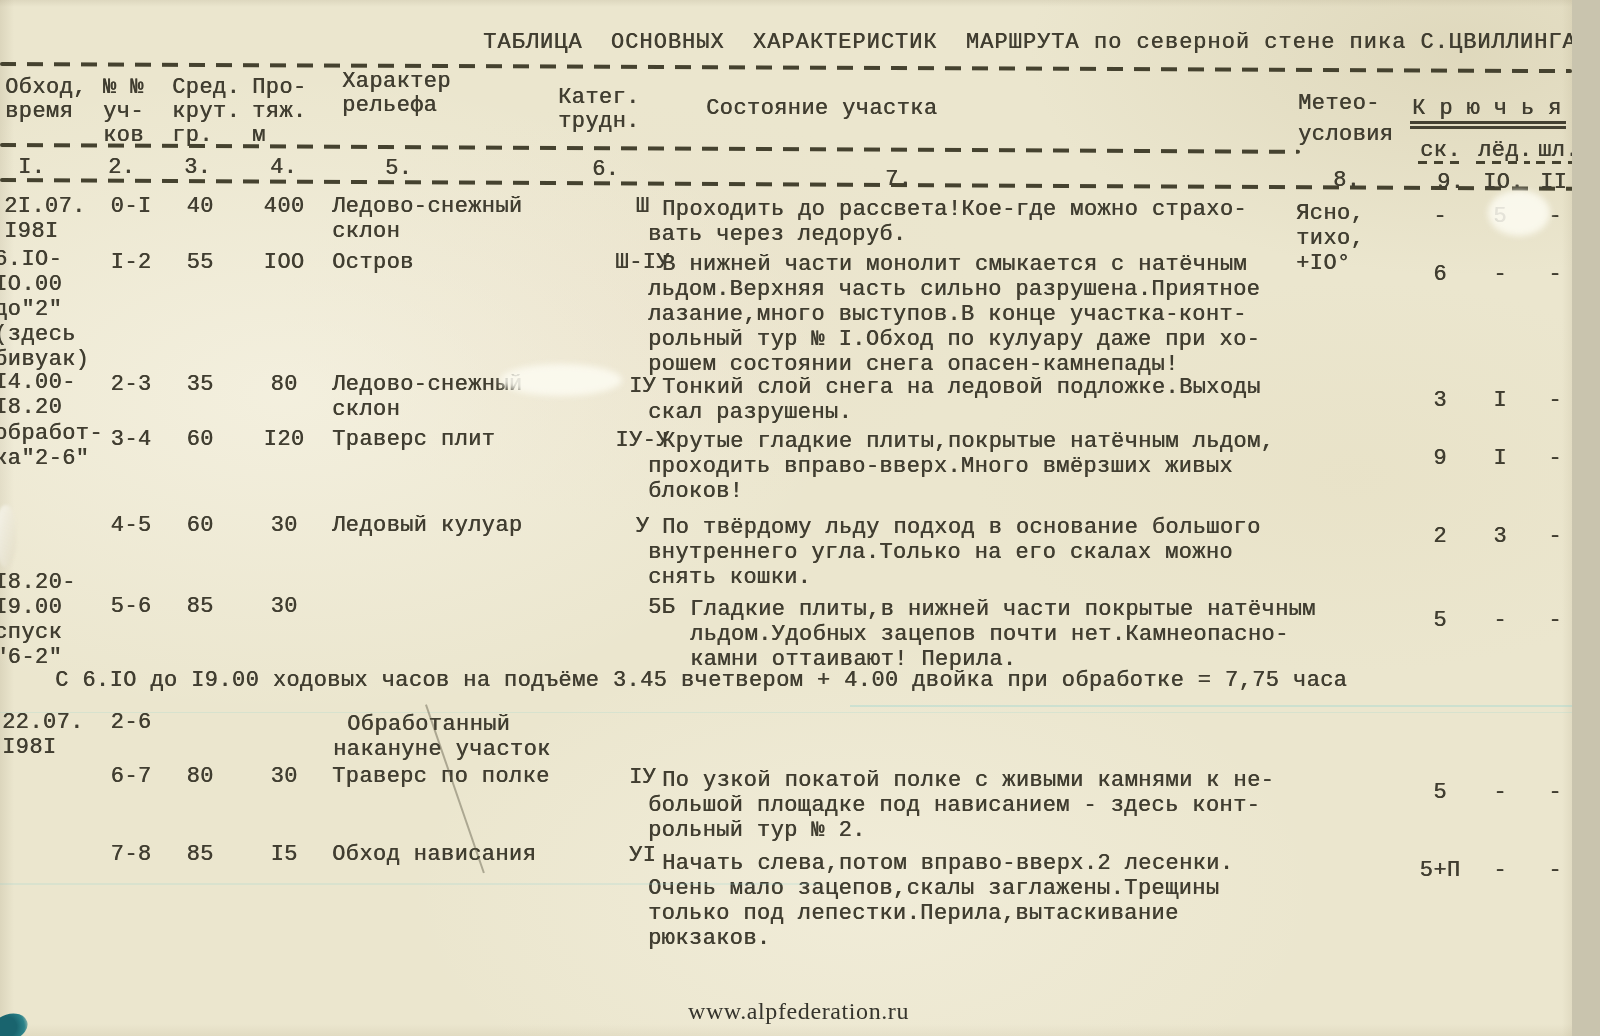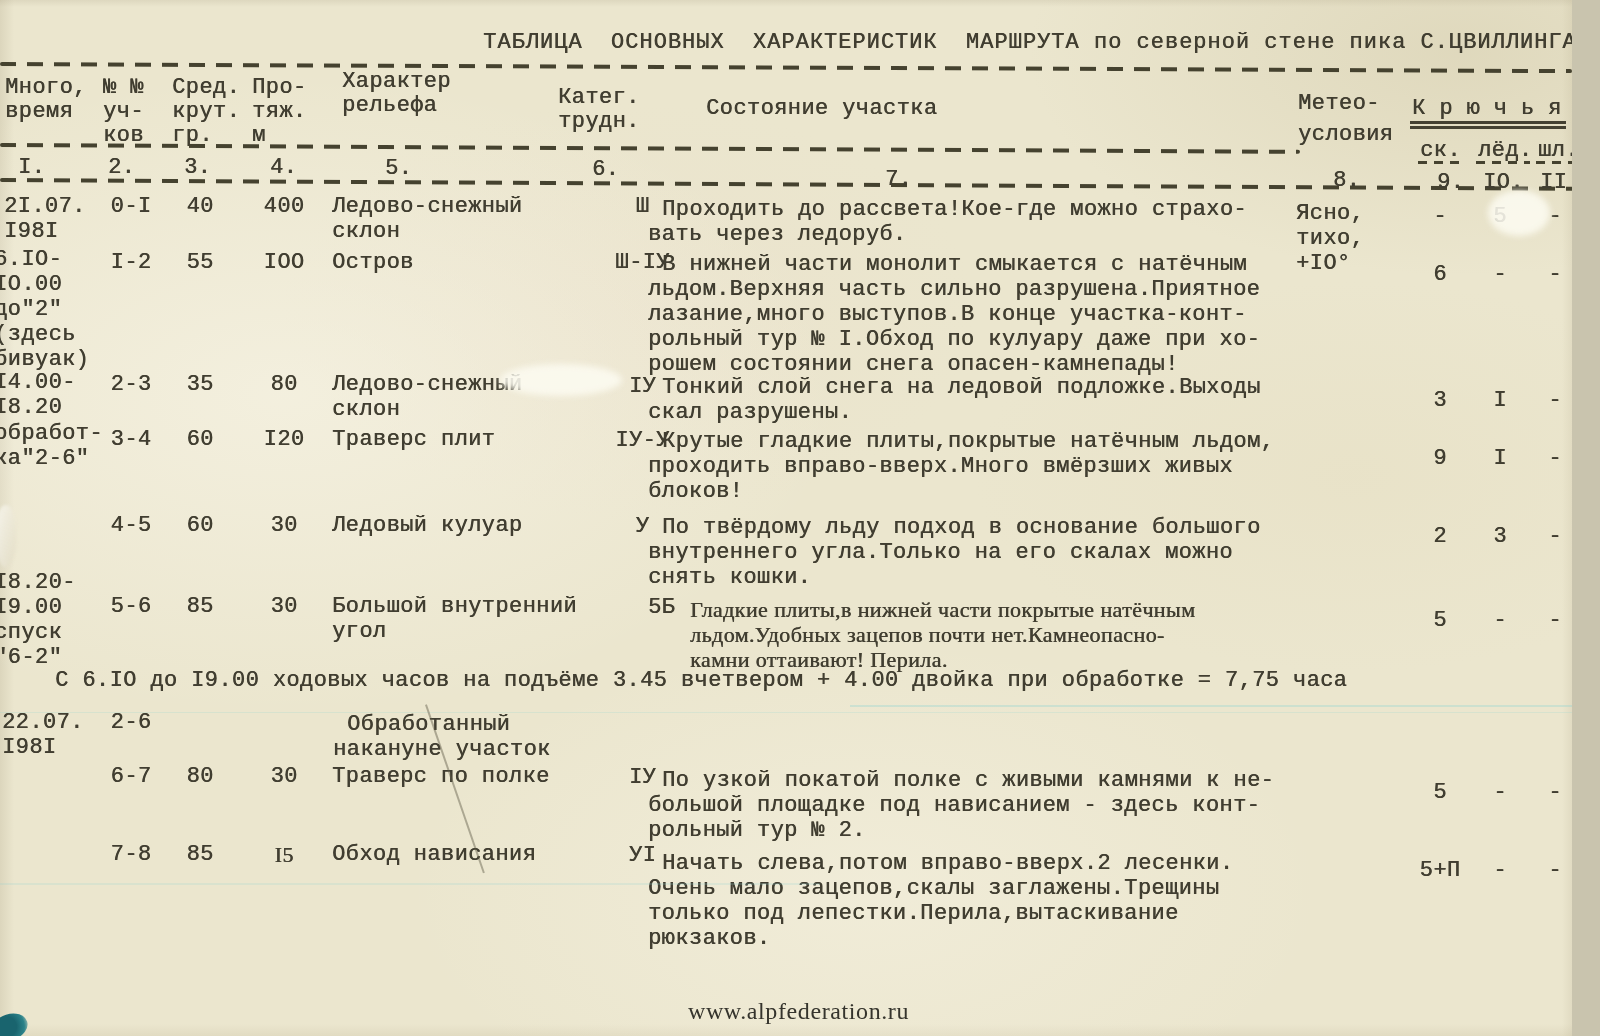--- a/index.html
+++ b/index.html
@@ -37,21 +37,21 @@
 <body>
 
 <div class="page">
 
   <div class="cell title" style="left:483px;top:30px;">ТАБЛИЦА  ОСНОВНЫХ  ХАРАКТЕРИСТИК  МАРШРУТА по северной стене пика С.ЦВИЛЛИНГА</div>
 
   <div class="dashline" style="left:0;top:62px;width:1572px;transform:rotate(.26deg);"></div>
   <div class="dashline" style="left:0;top:143px;width:1300px;transform:rotate(.30deg);"></div>
   <div class="dashline" style="left:0;top:178px;width:1578px;transform:rotate(.32deg);"></div>
 
-  <div class="cell hdr" style="left:5px;top:76px;">Много,
+  <div class="cell hdr" style="left:5px;top:76px;">Обход,
 время</div>
   <div class="cell hdr" style="left:103px;top:76px;">№ №
 уч-
 ков</div>
   <div class="cell hdr" style="left:172px;top:76px;">Сред.
 крут.
 гр.</div>
   <div class="cell hdr" style="left:252px;top:76px;">Про-
 тяж.
 м</div>
@@ -161,24 +161,22 @@
   <div class="cell ctr" style="left:1472px;top:524px;width:56px;">3</div>
   <div class="cell ctr" style="left:1527px;top:524px;width:56px;">-</div>
 
   <div class="cell" style="left:-6px;top:570px;">I8.20-
 I9.00
 спуск
 "6-2"</div>
   <div class="cell ctr" style="left:96px;top:594px;width:70px;">5-6</div>
   <div class="cell ctr" style="left:168px;top:594px;width:64px;">85</div>
   <div class="cell ctr" style="left:246px;top:594px;width:76px;">30</div>
-  <div class="cell" style="left:332px;top:594px;">Большой внутренний
-угол</div>
   <div class="cell" style="left:648px;top:595px;">5Б</div>
-  <div class="cell cond" style="left:648px;top:597px;left:690px;width:640px;text-indent:0;font-family:Liberation Serif, serif;">Гладкие плиты,в нижней части покрытые натёчным
+  <div class="cell cond" style="left:648px;top:597px;left:690px;width:640px;text-indent:0;">Гладкие плиты,в нижней части покрытые натёчным
 льдом.Удобных зацепов почти нет.Камнеопасно-
 камни оттаивают! Перила.</div>
   <div class="cell ctr" style="left:1412px;top:608px;width:56px;">5</div>
   <div class="cell ctr" style="left:1472px;top:608px;width:56px;">-</div>
   <div class="cell ctr" style="left:1527px;top:608px;width:56px;">-</div>
 
   <div class="cell" style="left:55px;top:668px;">С 6.IO до I9.00 ходовых часов на подъёме 3.45 вчетвером + 4.00 двойка при обработке = 7,75 часа</div>
 
   <div class="cell" style="left:2px;top:710px;">22.07.
 I98I</div>
@@ -193,21 +191,21 @@
   <div class="cell ctr" style="left:585px;top:765px;width:115px;">IУ</div>
   <div class="cell cond" style="left:648px;top:768px;">По узкой покатой полке с живыми камнями к не-
 большой площадке под нависанием - здесь конт-
 рольный тур № 2.</div>
   <div class="cell ctr" style="left:1412px;top:780px;width:56px;">5</div>
   <div class="cell ctr" style="left:1472px;top:780px;width:56px;">-</div>
   <div class="cell ctr" style="left:1527px;top:780px;width:56px;">-</div>
 
   <div class="cell ctr" style="left:96px;top:842px;width:70px;">7-8</div>
   <div class="cell ctr" style="left:168px;top:842px;width:64px;">85</div>
-  <div class="cell ctr" style="left:246px;top:842px;width:76px;font-family:Liberation Serif, serif;">I5</div>
+  <div class="cell ctr" style="left:246px;top:842px;width:76px;">I5</div>
   <div class="cell" style="left:332px;top:842px;">Обход нависания</div>
   <div class="cell ctr" style="left:585px;top:843px;width:115px;">УI</div>
   <div class="cell cond" style="left:648px;top:851px;">Начать слева,потом вправо-вверх.2 лесенки.
 Очень мало зацепов,скалы заглажены.Трещины
 только под лепестки.Перила,вытаскивание
 рюкзаков.</div>
   <div class="cell ctr" style="left:1412px;top:858px;width:56px;">5+П</div>
   <div class="cell ctr" style="left:1472px;top:858px;width:56px;">-</div>
   <div class="cell ctr" style="left:1527px;top:858px;width:56px;">-</div>
 

